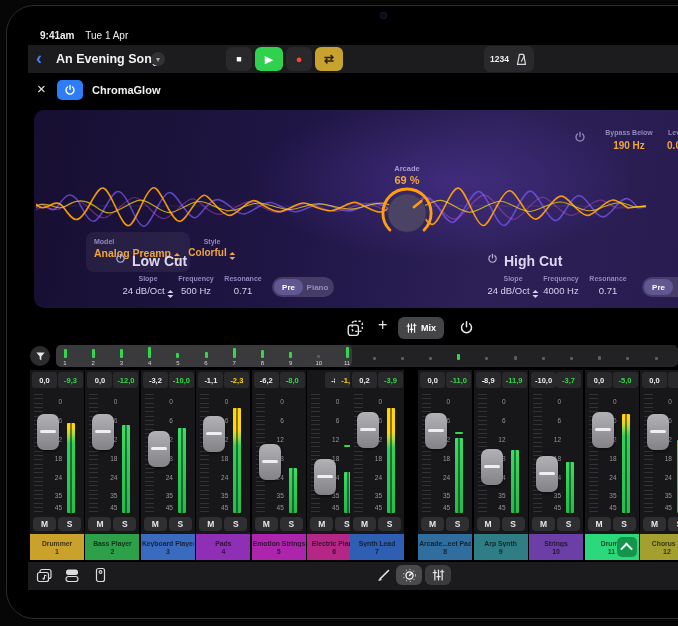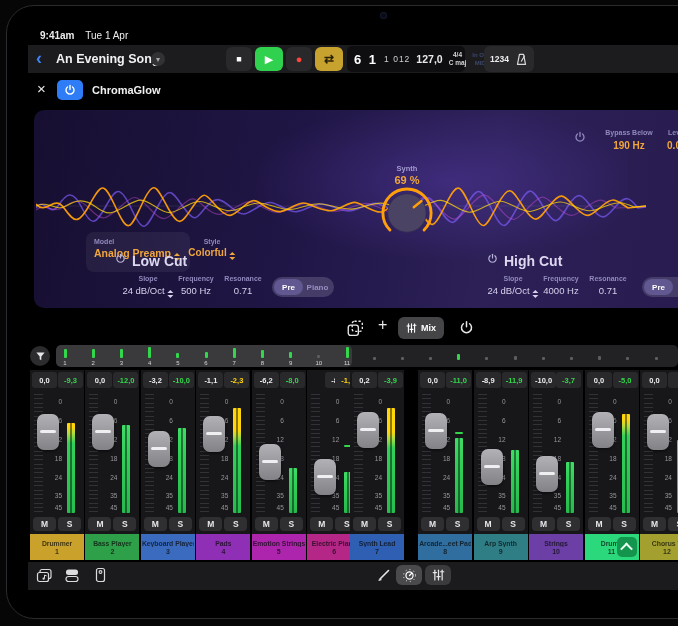--- a/index.html
+++ b/index.html
@@ -126,33 +126,20 @@
   <div class="abs tpbtn" style="left:255px;width:28px;background:#2fd14e;">
     <span style="font-size:11px;color:#fff;">▶</span>
   </div>
   <div class="abs tpbtn" style="left:286px;width:26px;">
     <span style="font-size:11px;color:#ff453a;">●</span>
   </div>
   <div class="abs tpbtn" style="left:315px;width:28px;background:#c7a22e;">
     <span style="font-size:12px;color:#2b2104;font-weight:700;">⇄</span>
   </div>
 
-  <div class="abs lcd">
-    <span class="big t">6 1</span>
-    <span class="sml t">1 012</span>
-    <span class="tempo t">127,0</span>
-    <span class="col">
-      <span class="sig t">4/4</span>
-      <span class="sig t">C maj</span>
-    </span>
-    <span class="col">
-      <span class="dim t">In Out</span>
-      <span class="dim t">MIDI</span>
-    </span>
-  </div>
 
   <div class="abs countpill">
     <span class="n t">1234</span>
     <svg width="13" height="13" viewBox="0 0 12 12">
       <path d="M4.1 1.3h3.8l1.8 9.2H2.3Z" fill="none" stroke="#d9d9dd" stroke-width="1.1" stroke-linejoin="round"></path>
       <path d="M5.9 7.6 8.7 2.8" stroke="#d9d9dd" stroke-width="1.1" stroke-linecap="round"></path>
     </svg>
   </div>
 
   <div class="abs plgclose t">×</div>
@@ -195,21 +182,21 @@
       <svg class="pw" width="12" height="12" viewBox="0 0 12 12">
         <path d="M6 1.4v4" fill="none" stroke="currentColor" stroke-width="1.3" stroke-linecap="round"></path>
         <path d="M3.5 3a4 4 0 1 0 5 0" fill="none" stroke="currentColor" stroke-width="1.3" stroke-linecap="round"></path>
       </svg>
     </div>
     <div class="abs fldlabel t cx" style="left:595px;top:19px;">Bypass Below</div>
     <div class="abs amber t cx" style="left:595px;top:30px;font-size:10px;font-weight:700;">190 Hz</div>
     <div class="abs fldlabel t cx" style="left:643px;top:19px;">Level</div>
     <div class="abs amber t cx" style="left:640px;top:30px;font-size:10px;font-weight:700;">0.0</div>
 
-    <div class="abs t cx" style="left:373px;top:54px;font-size:7.5px;color:#a49cd0;font-weight:600;">Synth</div>
+    <div class="abs t cx" style="left:373px;top:54px;font-size:7.5px;color:#a49cd0;font-weight:600;">Arcade</div>
     <div class="abs amber t cx" style="left:373px;top:64px;font-size:11px;font-weight:700;">69 %</div>
     <svg class="abs" style="left:346px;top:76px;" width="54" height="54" viewBox="0 0 56 56">
       <circle cx="28" cy="28" r="20" fill="#4a4363" stroke="#332b52" stroke-width="1"></circle>
       <path d="M10.3 45.7 A25 25 0 1 1 45.7 45.7" fill="none" stroke="#ff9f0a" stroke-width="3" stroke-linecap="round"></path>
       <line x1="35" y1="22" x2="43" y2="15.6" stroke="#ff9f0a" stroke-width="2.5" stroke-linecap="round"></line>
     </svg>
 
     <div class="abs cutpower" style="left:81px;top:143px;">
       <svg class="pw" width="11" height="11" viewBox="0 0 12 12">
         <path d="M6 1.4v4" fill="none" stroke="currentColor" stroke-width="1.3" stroke-linecap="round"></path>

